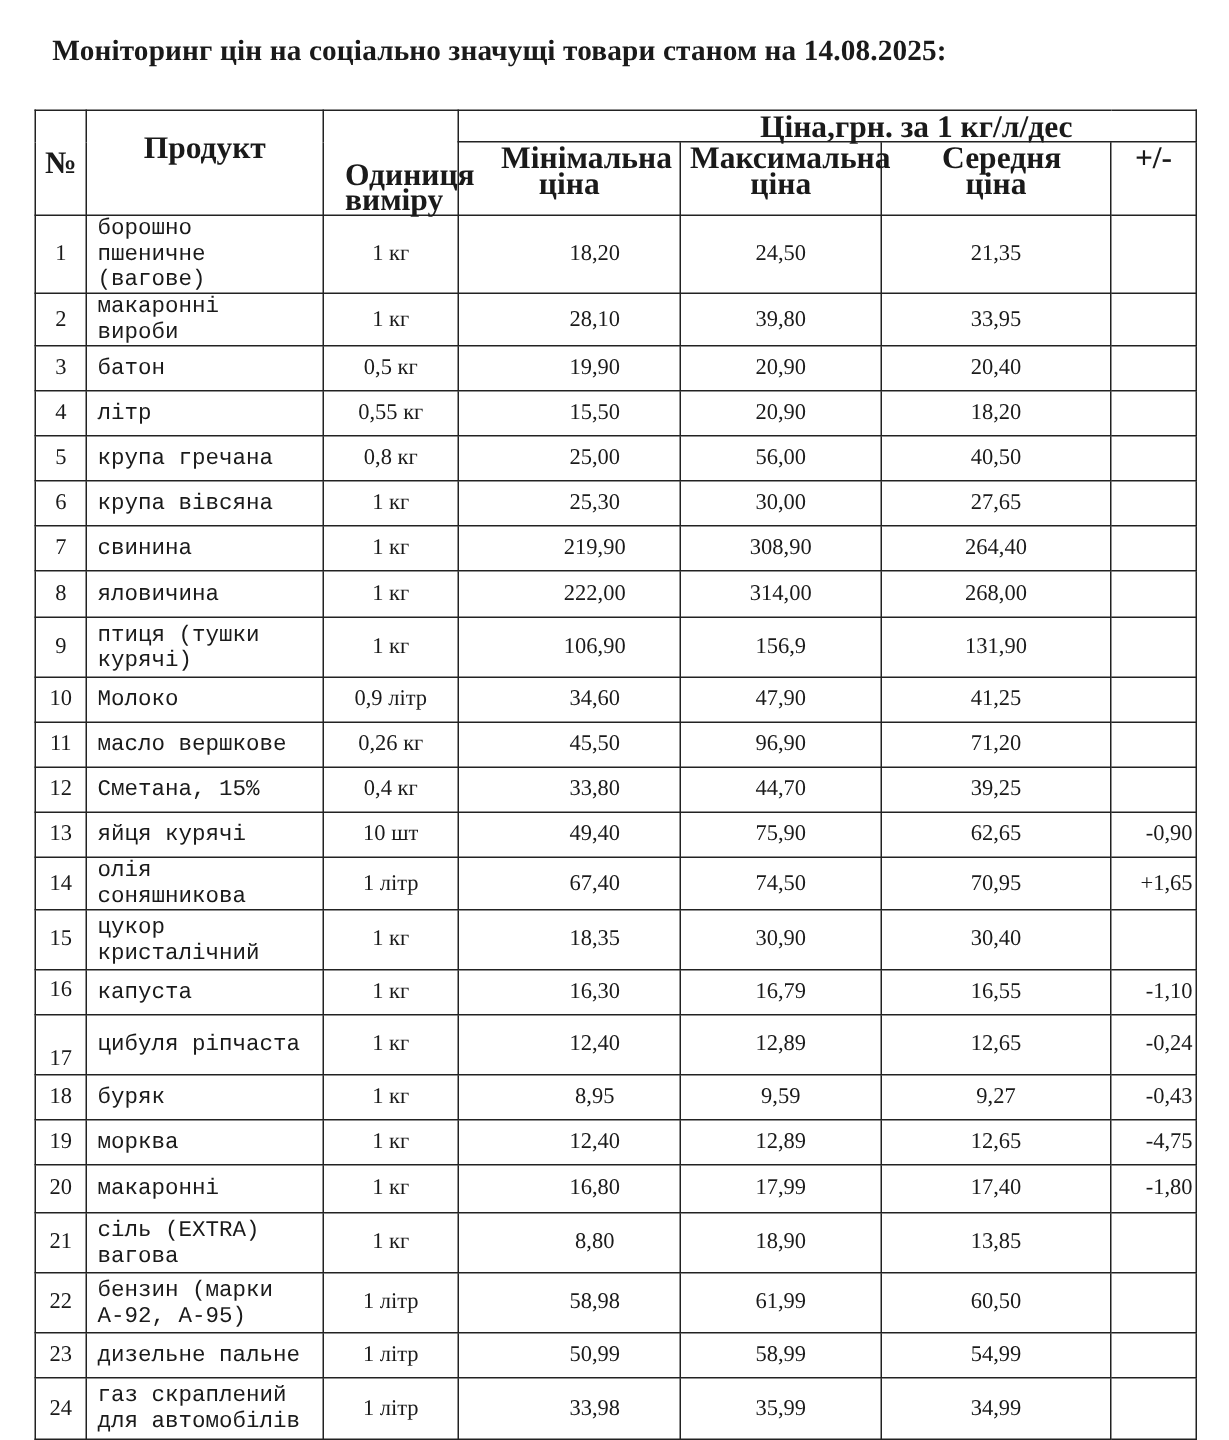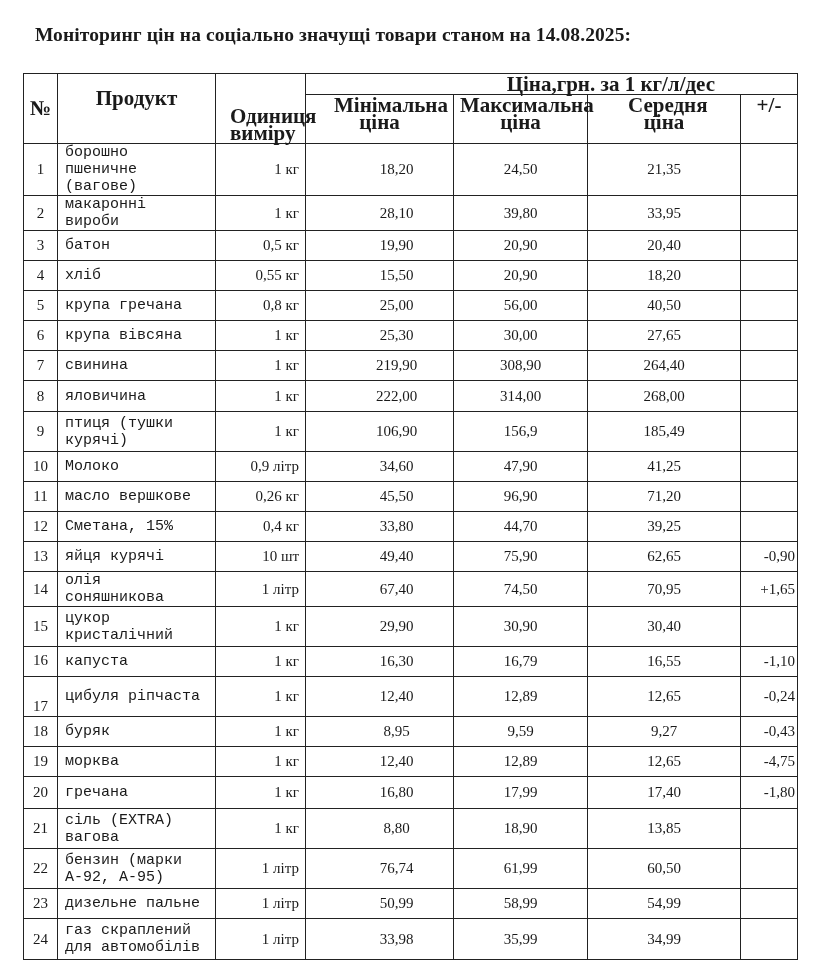--- a/index.html
+++ b/index.html
@@ -13,21 +13,21 @@
   th { font-weight:bold; text-align:center; font-size:21px; line-height:17px; }
   col.c-num { width:34px; } col.c-prod { width:158px; } col.c-unit { width:90px; }
   col.c-min { width:148px; } col.c-max { width:134px; } col.c-avg { width:153px; }
   col.c-diff { width:57px; }
   .h-top { height:21px; }
   .h-top th.price { text-align:right; padding-right:82px; }
   .h-sub { height:45px; }
   th.pm { vertical-align:top; padding-top:2px; }
   td.num { text-align:center; padding:0 2px; }
   td.prod { text-align:left; line-height:17px; padding-left:7px; padding-right:12px;font-family:Liberation Mono, monospace; }
-  td.unit { text-align:right; }
+  td.unit { text-align:center; }
   td.val { text-align:center; }
   td.val.min { padding-left:40px; }
   td.diff { text-align:right; padding-left:3px; padding-right:2px; }
   td.num.bottom { vertical-align:bottom; padding-bottom:1px; }
   td.num.top { vertical-align:top; padding-top:5px; }
 </style>
 </head>
 <body>
 
 <div class="title">Моніторинг цін на соціально значущі товари станом на 14.08.2025:</div>
@@ -79,21 +79,21 @@
         <td class="num">3</td>
         <td class="prod">батон</td>
         <td class="unit">0,5 кг</td>
         <td class="val min">19,90</td>
         <td class="val">20,90</td>
         <td class="val">20,40</td>
         <td class="diff"></td>
       </tr>
       <tr style="height: 30px;">
         <td class="num">4</td>
-        <td class="prod">хліб</td>
+        <td class="prod">літр</td>
         <td class="unit">0,55 кг</td>
         <td class="val min">15,50</td>
         <td class="val">20,90</td>
         <td class="val">18,20</td>
         <td class="diff"></td>
       </tr>
       <tr style="height: 30px;">
         <td class="num">5</td>
         <td class="prod">крупа гречана</td>
         <td class="unit">0,8 кг</td>
@@ -128,21 +128,21 @@
         <td class="val">314,00</td>
         <td class="val">268,00</td>
         <td class="diff"></td>
       </tr>
       <tr style="height: 40px;">
         <td class="num">9</td>
         <td class="prod">птиця (тушки курячі)</td>
         <td class="unit">1 кг</td>
         <td class="val min">106,90</td>
         <td class="val">156,9</td>
-        <td class="val">185,49</td>
+        <td class="val">131,90</td>
         <td class="diff"></td>
       </tr>
       <tr style="height: 30px; margin-top: 24px;">
         <td class="num">10</td>
         <td class="prod">Молоко</td>
         <td class="unit">0,9 літр</td>
         <td class="val min">34,60</td>
         <td class="val">47,90</td>
         <td class="val">41,25</td>
         <td class="diff"></td>
@@ -180,21 +180,21 @@
         <td class="unit">1 літр</td>
         <td class="val min">67,40</td>
         <td class="val">74,50</td>
         <td class="val">70,95</td>
         <td class="diff">+1,65</td>
       </tr>
       <tr style="height: 40px;">
         <td class="num">15</td>
         <td class="prod">цукор кристалічний</td>
         <td class="unit">1 кг</td>
-        <td class="val min">29,90</td>
+        <td class="val min">18,35</td>
         <td class="val">30,90</td>
         <td class="val">30,40</td>
         <td class="diff"></td>
       </tr>
       <tr style="height: 30px;">
         <td class="num top">16</td>
         <td class="prod">капуста</td>
         <td class="unit">1 кг</td>
         <td class="val min">16,30</td>
         <td class="val">16,79</td>
@@ -223,41 +223,41 @@
         <td class="num">19</td>
         <td class="prod">морква</td>
         <td class="unit">1 кг</td>
         <td class="val min">12,40</td>
         <td class="val">12,89</td>
         <td class="val">12,65</td>
         <td class="diff">-4,75</td>
       </tr>
       <tr style="height: 32px;">
         <td class="num">20</td>
-        <td class="prod">гречана</td>
+        <td class="prod">макаронні</td>
         <td class="unit">1 кг</td>
         <td class="val min">16,80</td>
         <td class="val">17,99</td>
         <td class="val">17,40</td>
         <td class="diff">-1,80</td>
       </tr>
       <tr style="height: 40px;">
         <td class="num">21</td>
         <td class="prod">сіль (EXTRA) вагова</td>
         <td class="unit">1 кг</td>
         <td class="val min">8,80</td>
         <td class="val">18,90</td>
         <td class="val">13,85</td>
         <td class="diff"></td>
       </tr>
       <tr style="height: 40px;">
         <td class="num">22</td>
         <td class="prod">бензин (марки А-92, А-95)</td>
         <td class="unit">1 літр</td>
-        <td class="val min">76,74</td>
+        <td class="val min">58,98</td>
         <td class="val">61,99</td>
         <td class="val">60,50</td>
         <td class="diff"></td>
       </tr>
       <tr style="height: 30px;">
         <td class="num">23</td>
         <td class="prod">дизельне пальне</td>
         <td class="unit">1 літр</td>
         <td class="val min">50,99</td>
         <td class="val">58,99</td>

